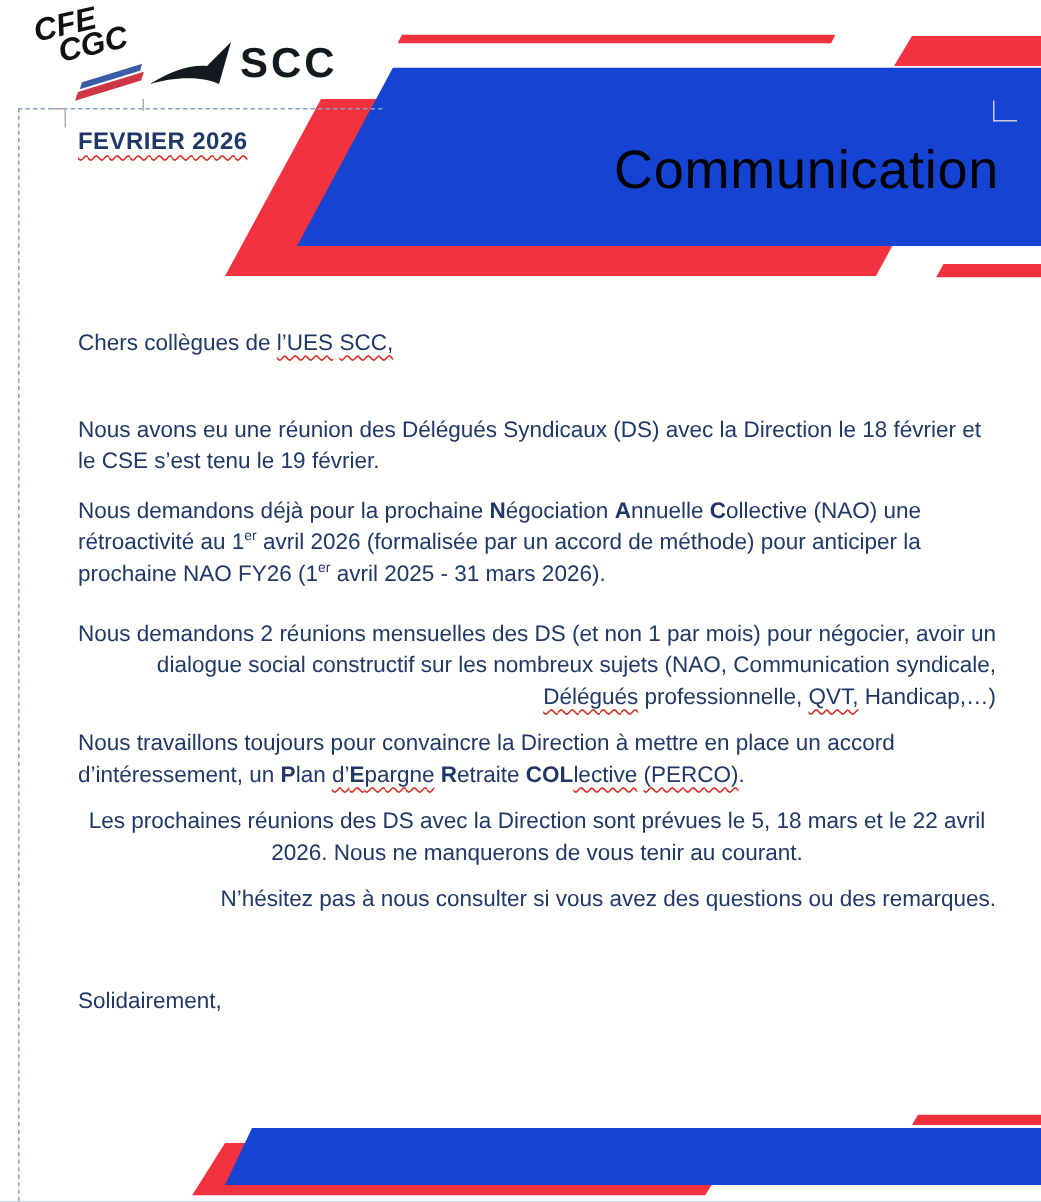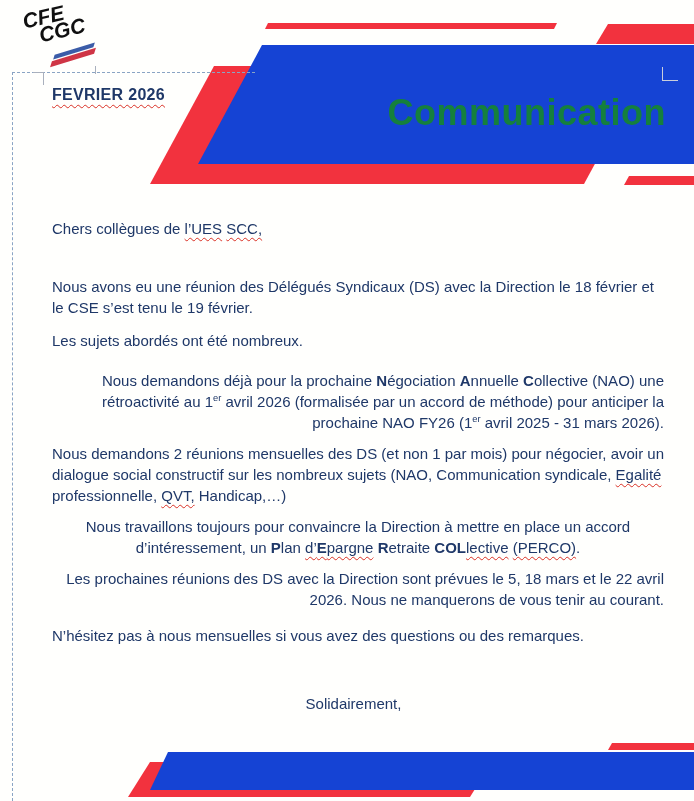--- a/index.html
+++ b/index.html
@@ -13,21 +13,21 @@
   .blue-main  {background:#1543d4;clip-path:polygon(262px 45px,694px 45px,694px 164px,198px 164px);}
   .red-strip-top{background:#f2323e;clip-path:polygon(268px 23px,557px 23px,554px 29px,265px 29px);}
   .red-top-right{background:#f2323e;clip-path:polygon(608px 24px,694px 24px,694px 44px,596px 44px);}
   .red-bottom-right{background:#f2323e;clip-path:polygon(629px 176px,694px 176px,694px 185px,624px 185px);}
   
   .f-red-main {background:#f2323e;clip-path:polygon(150px 762px,492px 762px,470px 797px,128px 797px);}
   .f-blue-main{background:#1543d4;clip-path:polygon(168px 752px,694px 752px,694px 790px,150px 790px);}
   .f-red-top-right{background:#f2323e;clip-path:polygon(612px 743px,694px 743px,694px 750px,608px 750px);}
 
   .banner-title{
-    position:absolute;top:92px;right:28px;color:#15803d;font-size:36px;font-weight:bold;
+    position:absolute;top:92px;right:28px;color:#000000;font-size:36px;font-weight:normal;
     letter-spacing:.5px;z-index:5;
   }
   
   .frame-v{position:absolute;left:12px;top:72px;height:729px;width:0;border-left:1px dashed #8aa4c4;}
   .frame-h{position:absolute;left:12px;top:72px;width:243px;height:0;border-top:1px dashed #8aa4c4;}
   .corner-tl{position:absolute;left:33px;top:72px;width:10px;height:12px;border-top:1px solid #a9b0bd;border-right:1px solid #a9b0bd;}
   .handle-tick{position:absolute;left:95px;top:66px;width:0;height:8px;border-left:1px solid #a9b0bd;}
   .corner-tr{position:absolute;left:662px;top:67px;width:15px;height:13px;border-left:1px solid #c9cedb;border-bottom:1px solid #c9cedb;z-index:6;}
 
   
@@ -56,21 +56,21 @@
   .doc-body p:nth-of-type(2){margin-bottom:12px;}
   .doc-body p:nth-of-type(3){margin-bottom:19px;}
   .doc-body p:nth-of-type(4){margin-bottom:10px;text-align:right;}
   .doc-body p:nth-of-type(5){margin-bottom:10px;}
   .doc-body p:nth-of-type(6){margin-bottom:10px;text-align:center;}
   .doc-body p:nth-of-type(7){margin-bottom:15px;text-align:right;}
   .doc-body p:nth-of-type(8){margin-bottom:0;}
   .b{font-weight:bold;}
   sup{font-size:.62em;line-height:0;}
   .sq{text-decoration:underline wavy #d93025 1px;text-underline-offset:3px;text-decoration-skip-ink:none;}
-  .closing{margin-top:47px;text-align:center;padding-right:9px;}
+  .closing{margin-top:47px;text-align:left;padding-right:9px;}
   .closing .sig{margin-top:11px;}
 </style>
 </head>
 <body>
 
 <div class="page">
 
   <div class="shape red-strip-top"></div>
   <div class="shape red-top-right"></div>
   <div class="shape red-main"></div>
@@ -78,39 +78,46 @@
   <div class="shape red-bottom-right"></div>
   <div class="banner-title">Communication</div>
 
   <div class="cfe">
     <span>CFE</span>
     <span class="l2">CGC</span>
   </div>
   <div class="cfe-stripe blue"></div>
   <div class="cfe-stripe red"></div>
 
+  <div class="scc">
+    <span>
+      <svg width="56" height="32" viewBox="0 0 56 32">
+        <path d="M0,30 C13,22 26,17 38,18 L54,2 L46,30 C32,24 14,26 0,30 Z" fill="#14181f"></path>
+      </svg>
+    </span>
+    <span class="scc-text">SCC</span>
+  </div>
 
   <div class="frame-v"></div>
   <div class="frame-h"></div>
   <div class="corner-tl"></div>
   <div class="handle-tick"></div>
   <div class="corner-tr"></div>
 
   <div class="month">FEVRIER 2026</div>
 
   <div class="doc-body">
     <div>
         <p><span>Chers collègues de </span><span class="sq">l’UES</span><span> </span><span class="sq">SCC,</span></p>
         <p><span>Nous avons eu une réunion des Délégués Syndicaux (DS) avec la Direction le 18 février et le CSE s’est tenu le 19 février.</span></p>
-        <p><span>Les sujets abordés ont été nombreux.</span></p>
         <p><span>Nous demandons déjà pour la prochaine </span><span class="b">N</span><span>égociation </span><span class="b">A</span><span>nnuelle </span><span class="b">C</span><span>ollective (NAO) une rétroactivité au 1</span><sup>er</sup><span> avril 2026 (formalisée par un accord de méthode) pour anticiper la prochaine NAO FY26 (1</span><sup>er</sup><span> avril 2025 - 31 mars 2026).</span></p>
-        <p><span>Nous demandons 2 réunions mensuelles des DS (et non 1 par mois) pour négocier, avoir un dialogue social constructif sur les nombreux sujets (NAO, Communication syndicale, </span><span class="sq">Egalité</span><span> professionnelle, </span><span class="sq">QVT,</span><span> Handicap,…)</span></p>
+        <p><span>Nous demandons 2 réunions mensuelles des DS (et non 1 par mois) pour négocier, avoir un dialogue social constructif sur les nombreux sujets (NAO, Communication syndicale, </span><span class="sq">Délégués</span><span> professionnelle, </span><span class="sq">QVT,</span><span> Handicap,…)</span></p>
         <p><span>Nous travaillons toujours pour convaincre la Direction à mettre en place un accord d’intéressement, un </span><span class="b">P</span><span>lan </span><span class="sq">d’</span><span class="b sq">E</span><span class="sq">pargne</span><span> </span><span class="b">R</span><span>etraite </span><span class="b">COL</span><span class="sq">lective</span><span> </span><span class="sq">(PERCO)</span><span>.</span></p>
         <p><span>Les prochaines réunions des DS avec la Direction sont prévues le 5, 18 mars et le 22 avril 2026. Nous ne manquerons de vous tenir au courant.</span></p>
-        <p><span>N’hésitez pas à nous mensuelles si vous avez des questions ou des remarques.</span></p>
+        <p><span>N’hésitez pas à nous consulter si vous avez des questions ou des remarques.</span></p>
       </div>
     <div class="closing">
       <div>Solidairement,</div>
     </div>
   </div>
 
   <div class="shape f-red-top-right"></div>
   <div class="shape f-red-main"></div>
   <div class="shape f-blue-main"></div>
 

